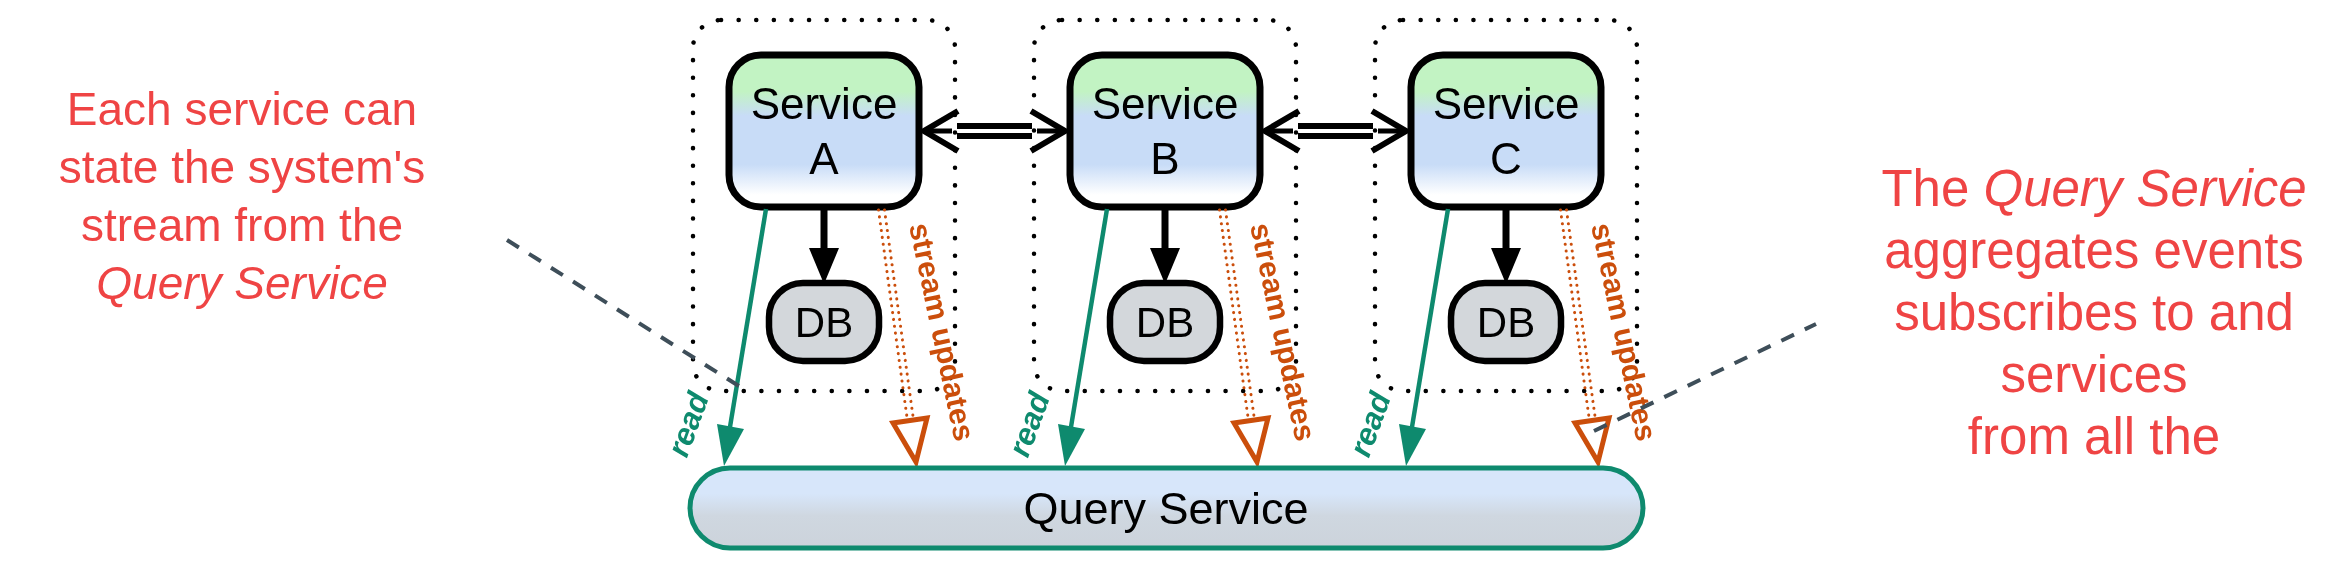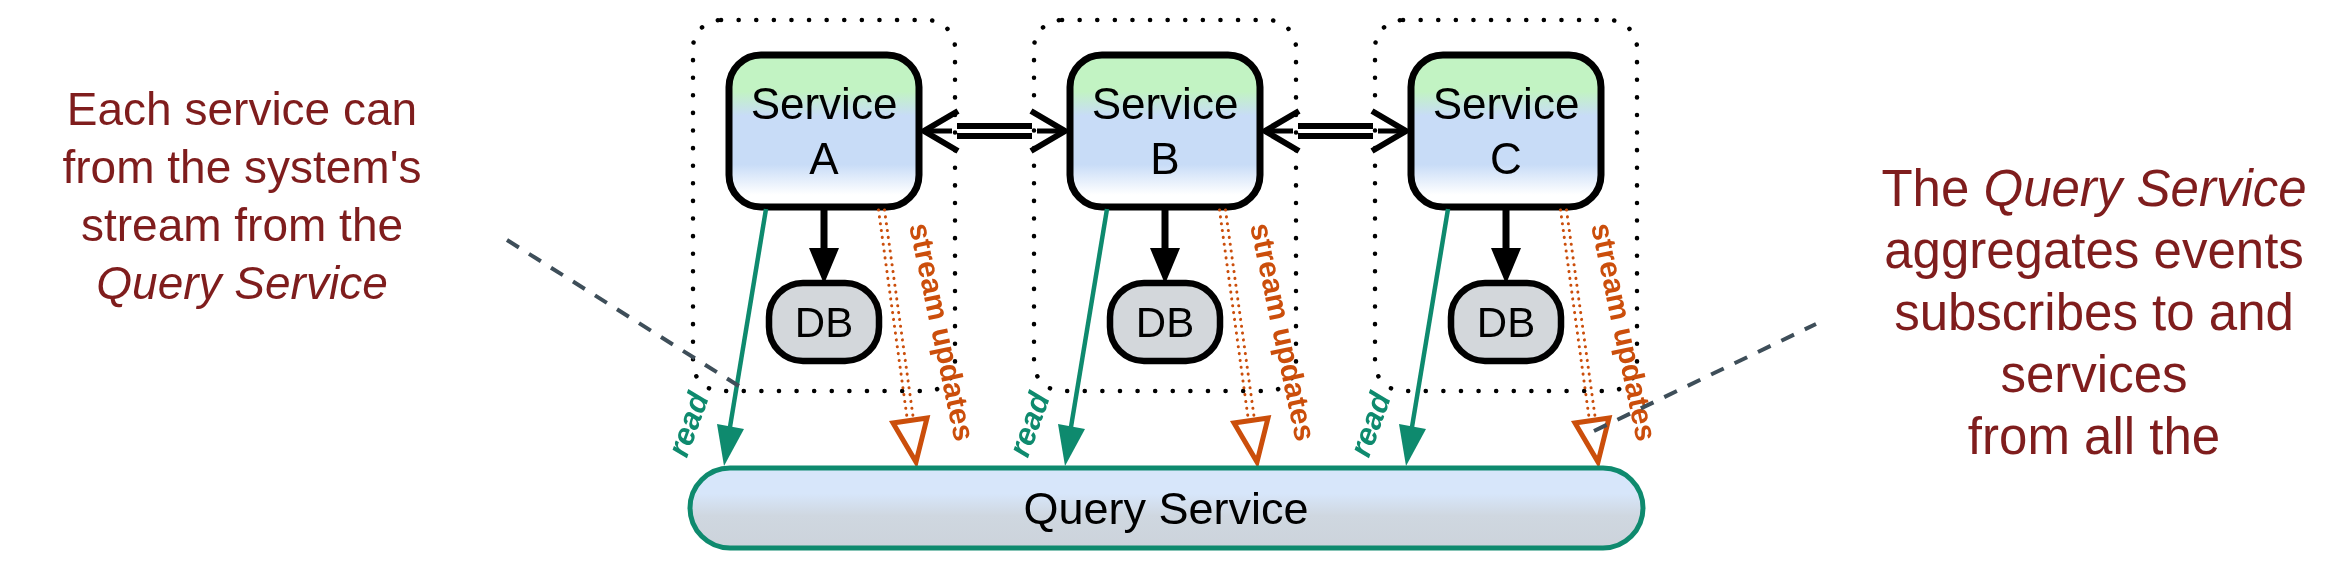--- a/index.html
+++ b/index.html
@@ -4,21 +4,21 @@
 <style>
   html,body{margin:0;padding:0;background:#fff;}
   .stage{
     position:relative;
     width:2344px;height:568px;
     background:#fff;
     font-family:"Liberation Sans",sans-serif;
     overflow:hidden;
   }
   .stage > svg{position:absolute;left:0;top:0;display:block;}
-  .note{position:absolute;text-align:center;color:#7f1d1d;}
+  .note{position:absolute;text-align:center;color:#ef4444;}
   .note-left{left:12px;top:80px;width:460px;font-size:46px;line-height:58px;}
   .note-right{left:1849px;top:158px;width:490px;font-size:51px;line-height:62px;}
   .note .it{font-style:italic;}
   .svc-label{font-size:44px;fill:#000;text-anchor:middle;}
   .db-label{font-size:42px;fill:#000;text-anchor:middle;}
   .bar-label{font-size:45px;fill:#000;text-anchor:middle;}
   .read-label{font-size:31px;font-weight:bold;font-style:italic;fill:#0e8a6e;text-anchor:middle;}
   .stream-label{font-size:30px;font-weight:bold;fill:#cb4e0b;text-anchor:middle;}
 </style>
 </head>
@@ -117,21 +117,21 @@
 
     <rect x="690" y="468" width="953" height="80" rx="40" fill="url(#barGrad)" stroke="#0e8a6e" stroke-width="5"></rect>
     <text x="1166" y="524" class="bar-label">Query Service</text>
 
     <line x1="507" y1="240" x2="742" y2="388" stroke="#3e4e59" stroke-width="4" stroke-dasharray="14 12"></line>
     <line x1="1594" y1="431" x2="1816" y2="324" stroke="#3e4e59" stroke-width="4" stroke-dasharray="14 12"></line>
   </svg>
 
   <div class="note note-left">
     <div>Each service can</div>
-    <div>from the system's</div>
+    <div>state the system's</div>
     <div>stream from the</div>
     <div class="it">Query Service</div>
   </div>
 
   <div class="note note-right">
     <div><span>The </span><span class="it">Query Service</span></div>
     <div>aggregates events</div>
     <div>subscribes to and</div>
     <div>services</div>
     <div>from all the</div>

